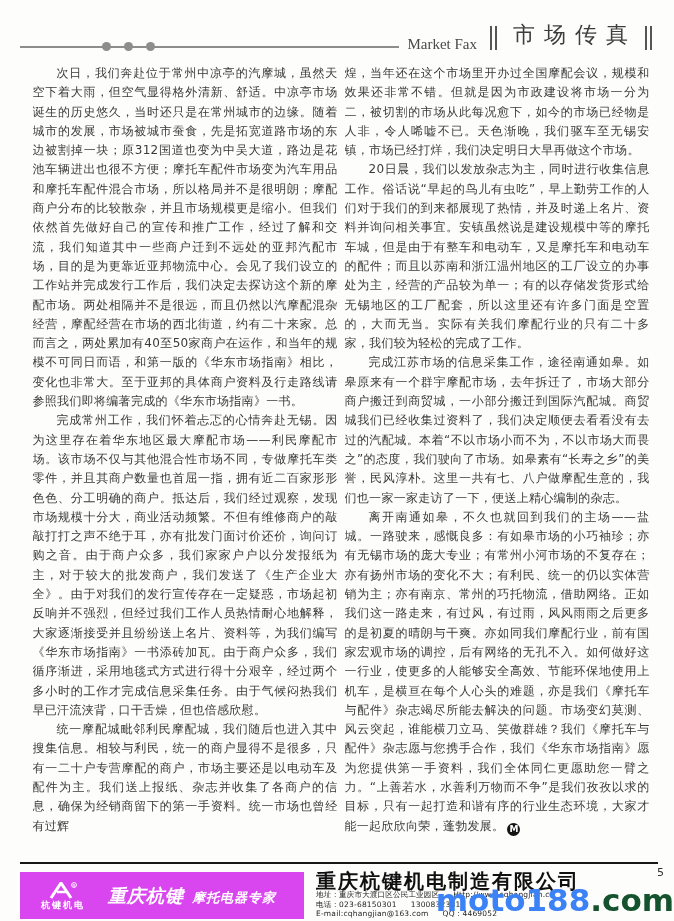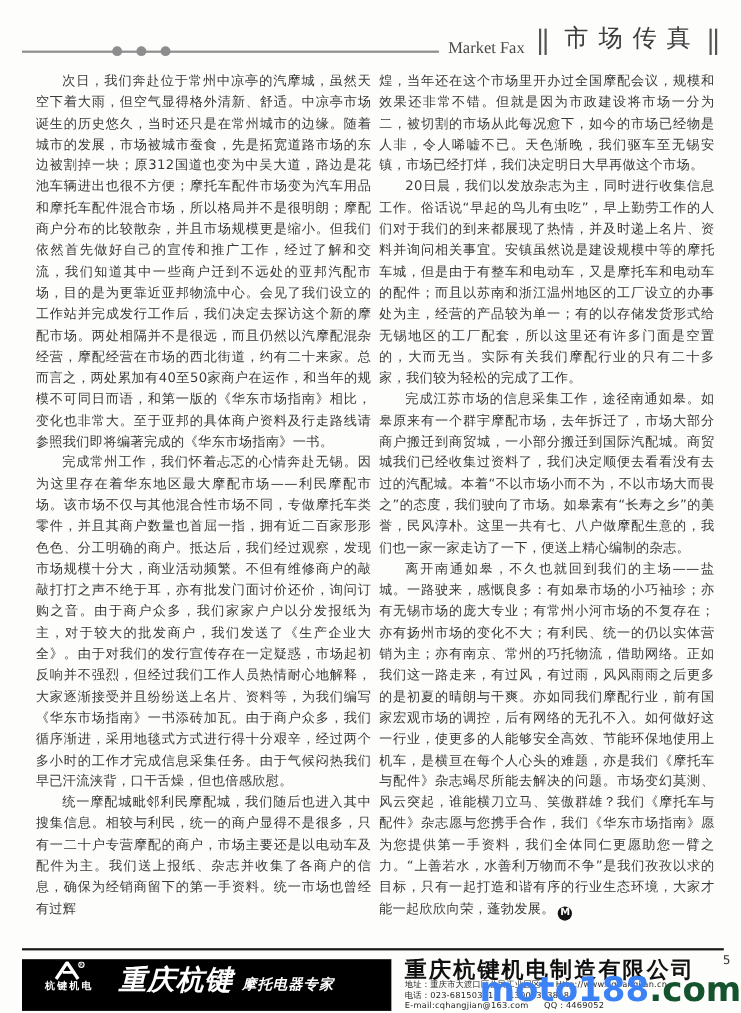--- a/index.html
+++ b/index.html
@@ -31,28 +31,28 @@
   .col p.cont { text-indent:0; }
   .endmark { display:inline-block; width:13px; height:13px; border-radius:50%;
              background:#141414; color:#fff; font-size:9px; font-weight:bold;
              text-align:center; line-height:13px; vertical-align:-2px; margin-left:3px;
              letter-spacing:0; text-indent:0; }
 
   
   .footer-rule { position:absolute; left:20px; right:16px; top:862px;
                  border-top:2px solid #161616; }
   .footer { position:absolute; left:20px; right:16px; top:872px; height:47px; display:flex; }
-  .footer-left { width:336px; background:#000000; color:#fff; display:flex;
-                 padding:2px 6px 2px 10px; box-sizing:border-box; }
+  .footer-left { width:284px; background:#d946ef; color:#fff; display:flex;
+                 align-items:center; padding:2px 6px 2px 10px; box-sizing:border-box; }
   .logo-block { width:66px; text-align:center; line-height:1; }
   .logo-icon svg { display:block; margin:0 auto; }
   .logo-text { font-size:9px; letter-spacing:2px; color:#fff; margin-top:2px; font-weight:bold; }
   .slogan { margin-left:12px; font-style:italic; font-weight:bold; white-space:nowrap;
             display:flex; align-items:baseline; }
-  .brand-name { font-size:25px; letter-spacing:1px; }
+  .brand-name { font-size:18px; letter-spacing:1px; }
   .brand-slogan { font-size:13px; margin-left:8px; letter-spacing:1px; }
 
   .footer-right { flex:1; position:relative; padding:1px 0 0 12px; box-sizing:border-box;
                   background:#fdfdfc; overflow:visible; }
   .company-name { font-size:20px; font-weight:900; letter-spacing:2px; color:#101010;
                   line-height:17px; white-space:nowrap; }
   .contact-line { font-size:7.5px; color:#1d1d1d; line-height:9.5px; white-space:nowrap;
                   letter-spacing:0.2px; }
   .contact-line .gap { display:inline-block; width:14px; }
 

